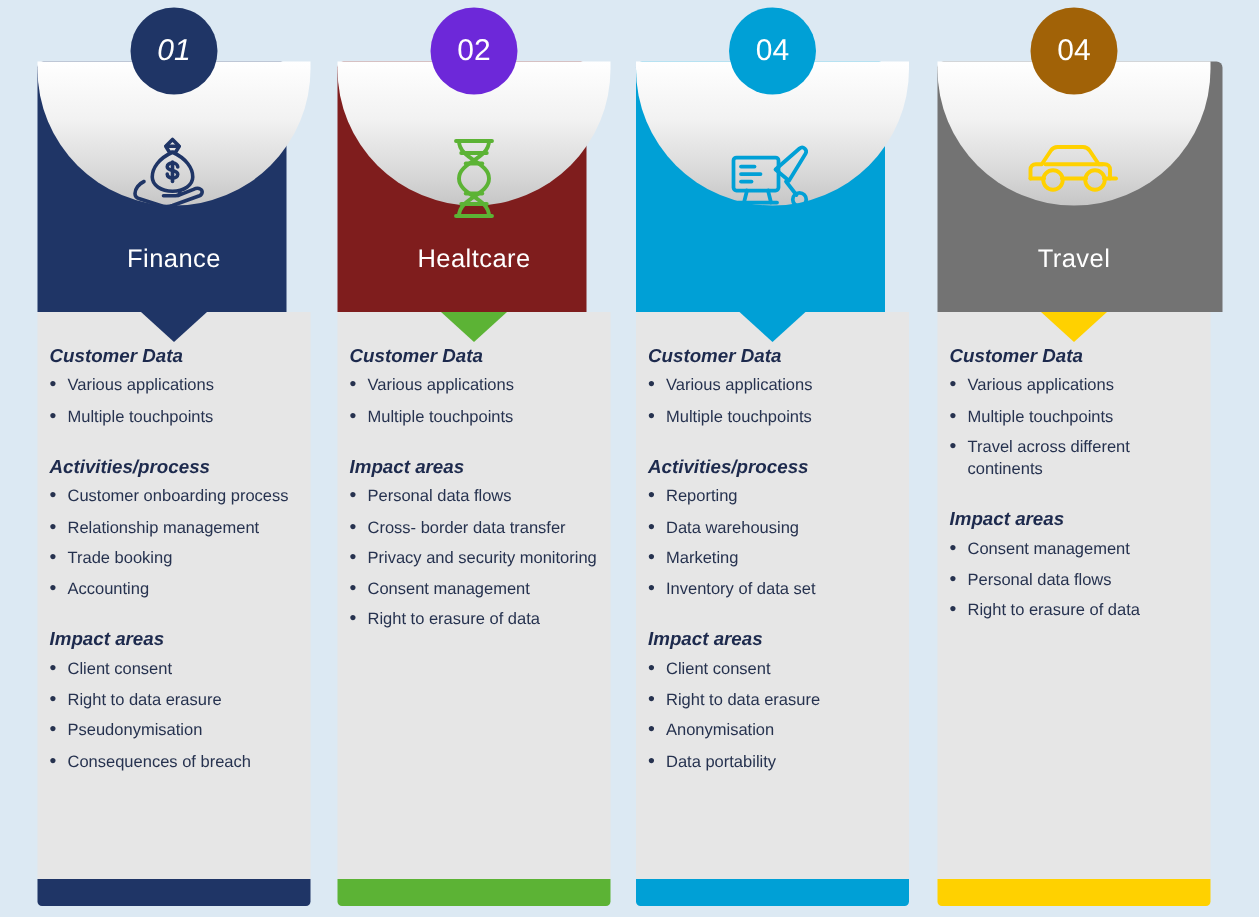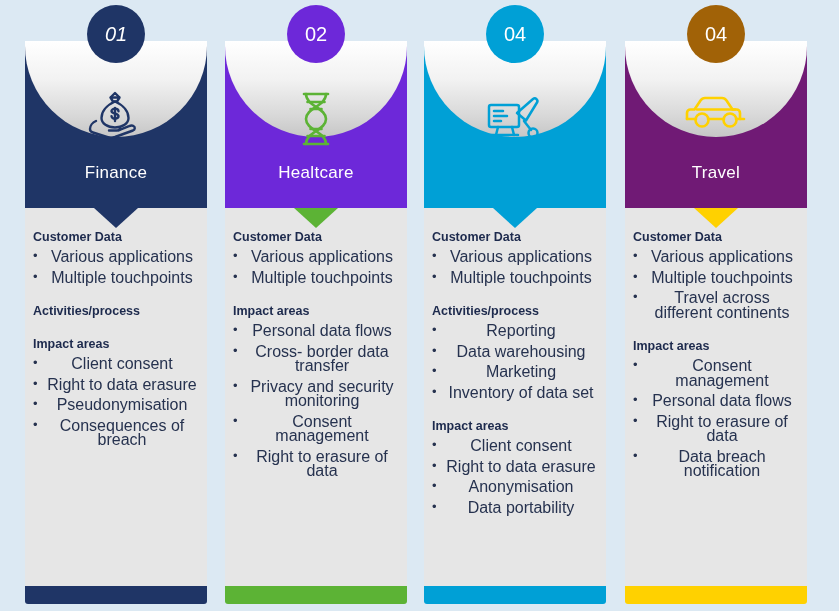--- a/index.html
+++ b/index.html
@@ -26,21 +26,21 @@
   .col-0 { left: 25px; }
   .col-1 { left: 225px; }
   .col-2 { left: 424px; }
   .col-3 { left: 625px; }
 
   
   .card {
     position: absolute;
     top: 41px;
     left: 0;
-    width: 182px;
+    width: 166px;
     height: 167px;
     border-radius: 4px 4px 0 0;
     overflow: visible;
   }
   .card-dome {
     position: absolute;
     top: 0;
     left: 0;
     width: 182px;
     height: 96px;
@@ -111,34 +111,34 @@
     height: 18px;
     border-radius: 0 0 3px 3px;
   }
 
   
   .sec-title {
     font-size: 12.5px;
     font-weight: bold;
     color: #1d2a4d;
     margin: 0 0 6px 0;
+    font-style: italic;
   }
   .sec-gap { height: 13px; }
   ul.items {
     list-style: none;
     margin: 0 0 0 0;
     padding: 0;
   }
   ul.items li {
     position: relative;
-    font-size: 16px;
+    font-size: 11px;
     color: #26324f;
     line-height: 14.5px;
     padding: 0 0 6px 12px;
-    text-align: center;
   }
   ul.items li::before {
     content: "\2022";
     position: absolute;
     left: 0;
     top: -1px;
     font-size: 13px;
     color: #26324f;
   }
   .icon-svg { display: block; margin: 0 auto; }
@@ -150,20 +150,26 @@
     <div class="column col-0">
       <div class="body-panel">
         <div class="body-inner">
           <div class="sec-title">Customer Data</div>
           <ul class="items">
             <li>Various applications</li>
             <li>Multiple touchpoints</li>
           </ul>
           <div class="sec-gap"></div>
           <div class="sec-title">Activities/process</div>
+          <ul class="items">
+            <li>Customer onboarding process</li>
+            <li>Relationship management</li>
+            <li>Trade booking</li>
+            <li>Accounting</li>
+          </ul>
           <div class="sec-gap"></div>
           <div class="sec-title">Impact areas</div>
           <ul class="items">
             <li>Client consent</li>
             <li>Right to data erasure</li>
             <li>Pseudonymisation</li>
             <li>Consequences of breach</li>
           </ul>
         </div>
       </div>
@@ -201,21 +207,21 @@
           <ul class="items">
             <li>Personal data flows</li>
             <li>Cross- border data transfer</li>
             <li>Privacy and security monitoring</li>
             <li>Consent management</li>
             <li>Right to erasure of data</li>
           </ul>
         </div>
       </div>
       <div class="footer-bar" style="background: rgb(92, 179, 53);"></div>
-      <div class="card" style="background: #6d28d9;">
+      <div class="card" style="background: #7f1d1d;">
         <div class="card-dome"></div>
         <div class="card-icon">
           <svg class="icon-svg" width="52" height="56" viewBox="0 0 52 56">
             <g fill="none" stroke="#5cb335" stroke-width="2.6" stroke-linecap="round">
               <path d="M16 3 c0 12 20 14 20 25 c0 11 -20 13 -20 25"></path>
               <path d="M36 3 c0 12 -20 14 -20 25 c0 11 20 13 20 25"></path>
               <path d="M14 3 h24"></path>
               <path d="M14 53 h24"></path>
               <path d="M17.5 11 h17"></path>
               <path d="M20.5 18 h11"></path>
@@ -286,26 +292,25 @@
             <li>Various applications</li>
             <li>Multiple touchpoints</li>
             <li>Travel across different continents</li>
           </ul>
           <div class="sec-gap"></div>
           <div class="sec-title">Impact areas</div>
           <ul class="items">
             <li>Consent management</li>
             <li>Personal data flows</li>
             <li>Right to erasure of data</li>
-            <li>Data breach notification</li>
           </ul>
         </div>
       </div>
       <div class="footer-bar" style="background: rgb(255, 209, 0);"></div>
-      <div class="card" style="background: #701a75;">
+      <div class="card" style="background: #737373; padding-left: 24px;">
         <div class="card-dome"></div>
         <div class="card-icon">
           <svg class="icon-svg" width="68" height="42" viewBox="0 0 68 42">
             <g fill="none" stroke="#ffd100" stroke-width="2.6" stroke-linecap="round" stroke-linejoin="round">
               <path d="M5 28 v-6 c0 -2 1.5 -3.5 3.5 -3.5 h4 l6 -9 c1 -1.5 2.5 -2.5 4.5 -2.5 h17 c2 0 3.5 1 4.5 2.5 l6 9 h4 c2 0 3.5 1.5 3.5 3.5 v6"></path>
               <path d="M5 28 h9"></path>
               <path d="M26 28 h16"></path>
               <path d="M54 28 h8"></path>
               <circle cx="20" cy="29" r="6.5"></circle>
               <circle cx="48" cy="29" r="6.5"></circle>

